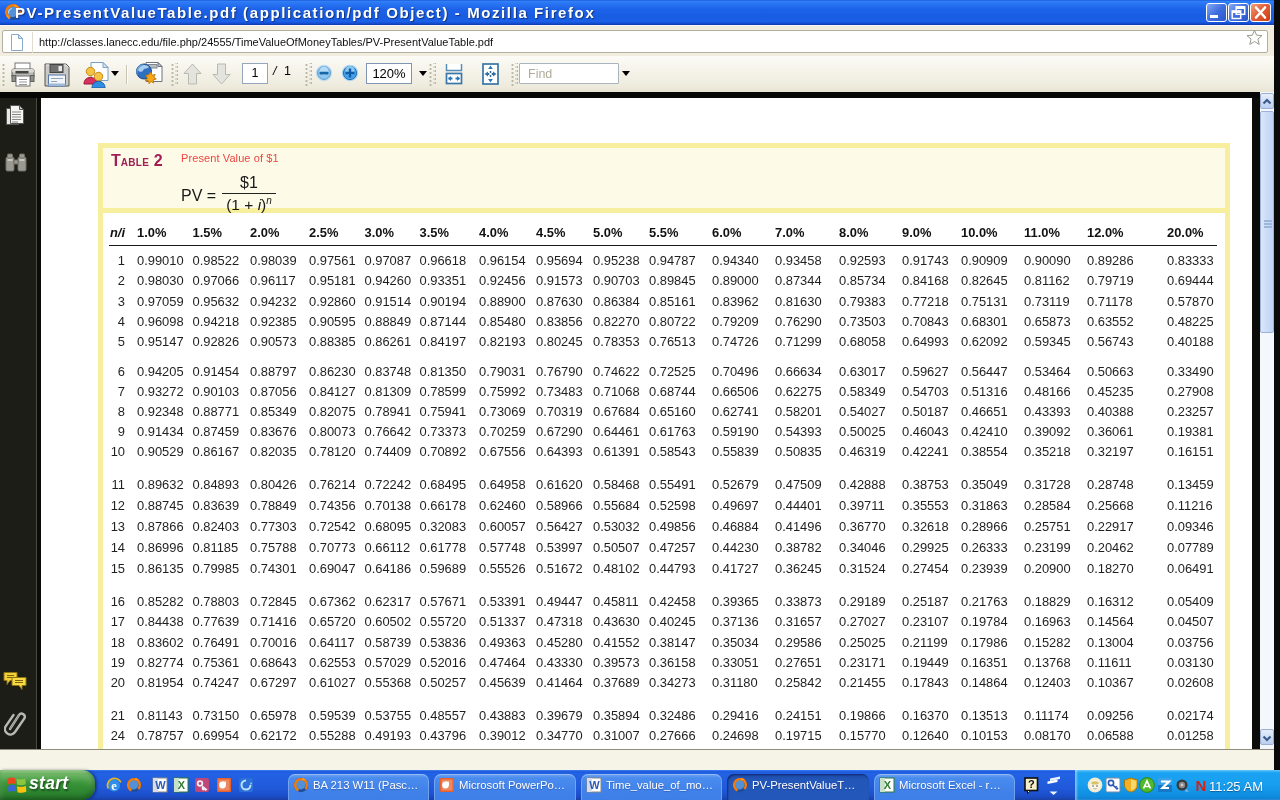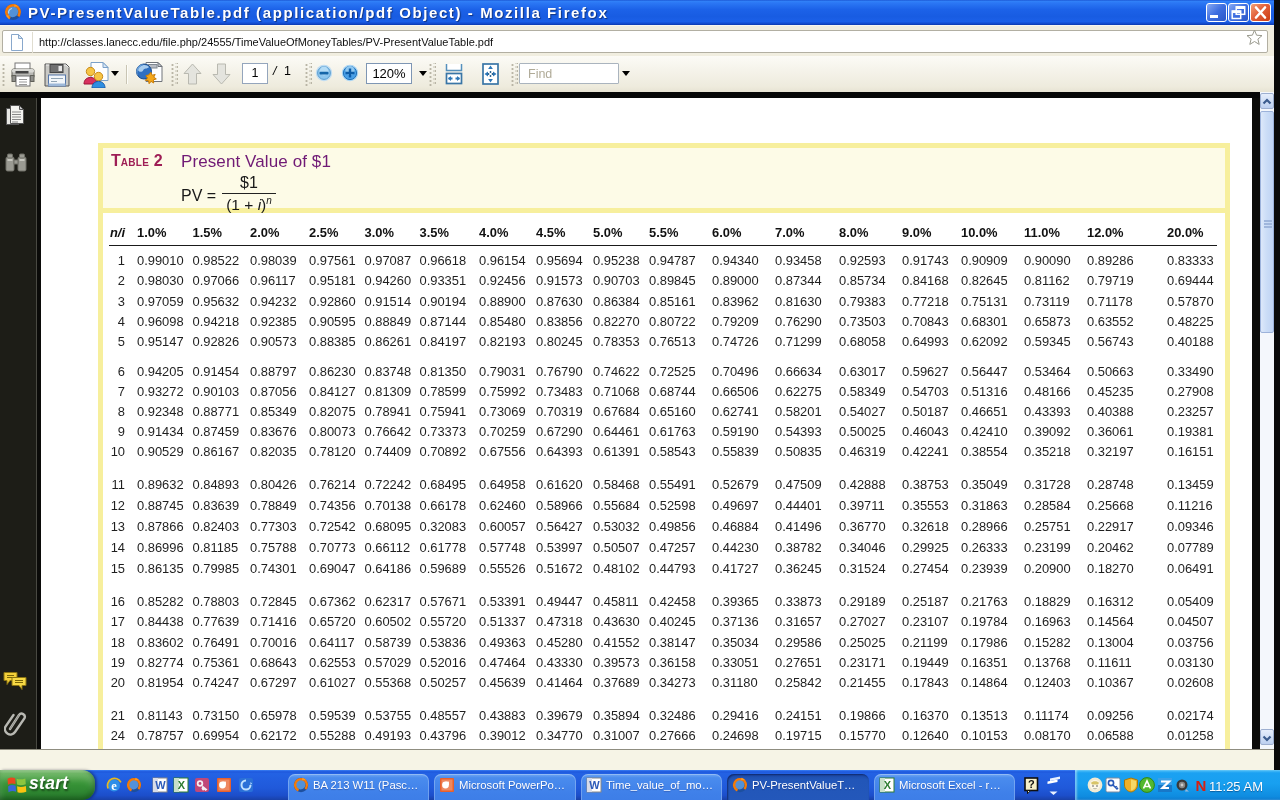--- a/index.html
+++ b/index.html
@@ -1,20 +1,20 @@
 <!DOCTYPE html>
 <html><head><meta charset="utf-8">
 <style>
 *{margin:0;padding:0;box-sizing:border-box}
 html,body{width:1280px;height:800px;overflow:hidden;font-family:"Liberation Sans",sans-serif}
 .abs{position:absolute}
 
 #titlebar{position:absolute;left:0;top:0;width:1280px;height:25px;
  background:linear-gradient(180deg,#1a55d2 0%,#3181f8 5%,#2b77f4 12%,#1c62e8 38%,#185ce2 66%,#1b60e8 86%,#1147c8 96%,#0c38a8 100%);}
-#titlebar .txt{position:absolute;left:28px;top:4px;font-size:15px;font-weight:bold;color:#fff;
+#titlebar .txt{position:absolute;left:15px;top:4px;font-size:15px;font-weight:bold;color:#fff;
  letter-spacing:1.6px;text-shadow:1px 1px 1px #12347e;white-space:nowrap}
 .wbtn{position:absolute;top:3px;width:21px;height:19px;border:1px solid #fff;border-radius:3px}
 #bmin{left:1206px;background:linear-gradient(135deg,#88aaf4 0%,#3e6ee0 50%,#2b57c8 100%)}
 #bmax{left:1228px;background:linear-gradient(135deg,#88aaf4 0%,#3e6ee0 50%,#2b57c8 100%)}
 #bclose{left:1250px;background:linear-gradient(135deg,#f2a278 0%,#e2603a 45%,#cc3c12 100%)}
 #bmin i{position:absolute;left:3px;bottom:3px;width:8px;height:3px;background:#fff}
 
 #urlrow{position:absolute;left:0;top:25px;width:1280px;height:31px;background:#f1eee0;border-top:1px solid #f8f7f0}
 #urlbox{position:absolute;left:2px;top:4px;width:1266px;height:23px;background:#fff;border:1px solid #b2afa2;border-radius:2px}
 #urlbox .fav{position:absolute;left:6px;top:3px}
@@ -49,21 +49,21 @@
 .sbtn{position:absolute;left:0;width:14px;height:16px;background:linear-gradient(180deg,#e6eefc,#cddcf4 60%,#bccff0);
  border:1px solid #9dafd0;border-radius:2px;color:#3a5a88;font-size:9px;text-align:center;line-height:14px}
 #sthumb{position:absolute;left:0;top:19px;width:14px;height:222px;background:linear-gradient(90deg,#dce8fa,#cadcf6 50%,#c0d4f4);
  border:1px solid #9cb2da;border-radius:2px}
 #sthumb i{position:absolute;left:3px;top:108px;width:8px;height:1.5px;background:#9fb6dc;box-shadow:0 3px 0 #9fb6dc,0 6px 0 #9fb6dc}
 
 #ybox{position:absolute;left:57px;top:45px;width:1132px;height:700px;border:5px solid #f7ef9d;background:#fff}
 #yhead{position:absolute;left:0;top:0;width:1122px;height:65px;background:#fdfbe7;border-bottom:5px solid #f7ef9d}
 #t2{position:absolute;left:8px;top:4px;color:#9e1e55;font-weight:bold;font-size:16px;letter-spacing:0}
 #t2 small{font-size:10px;letter-spacing:.3px}
-#ttl{position:absolute;left:78px;top:4px;color:#701a75;font-size:17px;letter-spacing:.1px}
+#ttl{position:absolute;left:78px;top:4px;color:#ef4444;font-size:11px;letter-spacing:.1px}
 #pv{position:absolute;left:78px;top:39px;color:#191919;font-size:16px}
 #frac{position:absolute;left:119px;top:26px;width:54px;text-align:center;color:#191919}
 #frac .nu{font-size:16px;display:block;border-bottom:1.6px solid #222;padding-bottom:1px}
 #frac .de{font-size:15.5px;display:block;padding-top:1px;white-space:nowrap}
 
 .tr{position:absolute;left:0;width:1280px;height:15px;font-size:12.9px;color:#1f1f1f}
 .tr span{position:absolute;top:0;white-space:nowrap}
 .tr .c0{left:95px;width:30px;text-align:right}
 .th span{font-weight:bold;color:#111}
 .th .hi{font-style:italic}

